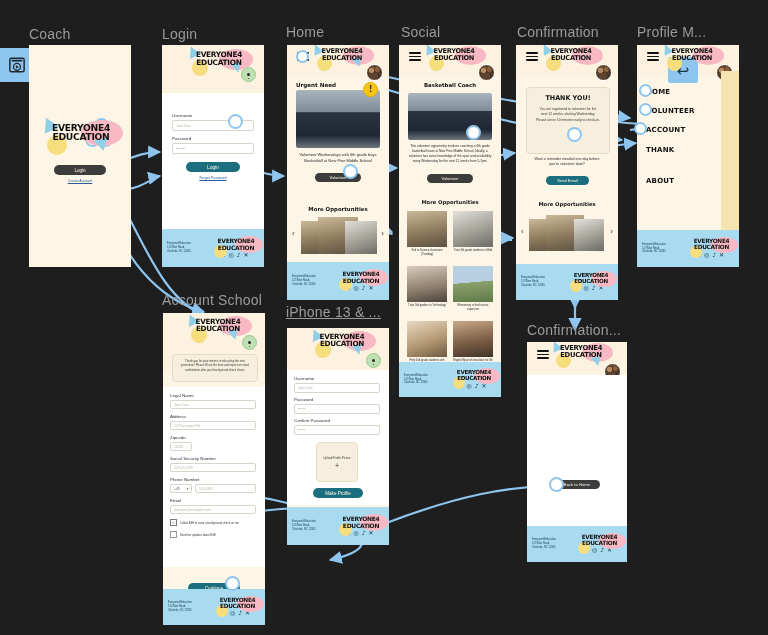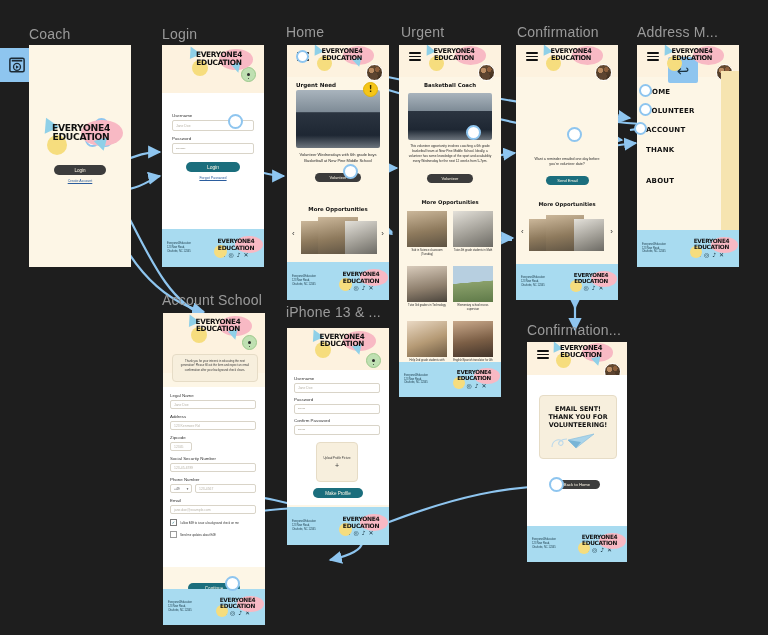--- a/index.html
+++ b/index.html
@@ -151,25 +151,25 @@
       <rect x="2.5" y="3" width="19" height="18" rx="2" fill="none" stroke="#1c2b36" stroke-width="2"></rect>
       <rect x="5" y="5" width="14" height="2.4" fill="#1c2b36"></rect>
       <circle cx="12" cy="14.5" r="4.6" fill="none" stroke="#1c2b36" stroke-width="1.8"></circle>
       <path d="M10.6,12.3 L14.6,14.6 L10.6,16.9 z" fill="#1c2b36"></path>
     </svg>
   </div>
 
   <div class="frame-title" style="left:29px;top:26px;">Coach</div>
   <div class="frame-title" style="left:162px;top:26px;">Login</div>
   <div class="frame-title" style="left:286px;top:24px;">Home</div>
-  <div class="frame-title" style="left:401px;top:24px;">Urgent</div>
+  <div class="frame-title" style="left:401px;top:24px;">Social</div>
   <div class="frame-title" style="left:517px;top:24px;">Confirmation</div>
-  <div class="frame-title" style="left:637px;top:24px;">Address M...</div>
+  <div class="frame-title" style="left:637px;top:24px;">Profile M...</div>
   <div class="frame-title" style="left:162px;top:292px;">Account School</div>
-  <div class="frame-title" style="left:286px;top:304px;">iPhone 13 &amp; ...</div>
+  <div class="frame-title" style="left:286px;top:304px;text-decoration:underline;">iPhone 13 &amp; ...</div>
   <div class="frame-title" style="left:527px;top:322px;">Confirmation...</div>
 
   <div class="phone" style="left:29px;top:45px;width:102px;height:222px;">
     <div class="logo" style="position:absolute;left:16px;top:78px;font-size:9.2px;width:72px;">
       <span class="blobP" style="right:-6px;top:-3px;width:42px;height:26px;"></span>
       <span class="blobY" style="left:2px;top:12px;width:20px;height:20px;"></span>
       <span class="triA" style="left:-4px;top:-6px;width:0;height:0;background:none;border-left:8px solid transparent;border-right:8px solid transparent;border-bottom:14px solid #8fd0e8;transform:rotate(-25deg);"></span>
       <span class="triB" style="right:8px;bottom:-9px;width:0;height:0;background:none;border-left:7px solid transparent;border-right:7px solid transparent;border-bottom:12px solid #8fd0e8;transform:rotate(165deg);"></span>
       <span class="l1">EVERYONE4</span>
       <span class="l2">EDUCATION</span>
@@ -361,20 +361,24 @@
       </div>
     <div class="logo" style="position:absolute;left:28px;top:3px;font-size:6.6px;width:54px;">
       <span class="blobP" style="right:-5px;top:-2px;width:31px;height:19px;"></span>
       <span class="blobY" style="left:2px;top:8px;width:15px;height:15px;"></span>
       <span class="triA" style="left:-3px;top:-4px;width:0;height:0;background:none;border-left:5px solid transparent;border-right:5px solid transparent;border-bottom:10px solid #8fd0e8;transform:rotate(-25deg);"></span>
       <span class="l1">EVERYONE4</span>
       <span class="l2">EDUCATION</span>
     </div>
     <div class="avatar" style="right:6px;top:19px;width:15px;height:15px;"></div>
 
+    <div class="card-cream" style="position:absolute;left:10px;top:42px;width:82px;height:65px;">
+      <div class="sect-title" style="text-align:center;margin-top:6px;font-size:6.4px;">THANK YOU!</div>
+      <div style="margin:5px 9px 0;font-size:3.4px;line-height:1.6;text-align:center;color:#3a3a3a;">You are registered to volunteer for the next 12 weeks, starting Wednesday. Please arrive 10 minutes early to check-in.</div>
+    </div>
     <div style="position:absolute;left:14px;top:112px;width:74px;font-size:3.6px;line-height:1.5;text-align:center;color:#2a2a2a;">Want a reminder emailed one day before you're volunteer date?</div>
     <div class="btn-teal" style="position:absolute;left:30px;top:131px;width:43px;height:9px;font-size:4px;">Send Email</div>
 
     <div class="sect-title" style="position:absolute;left:0;right:0;top:156px;text-align:center;font-size:5.2px;">More Opportunities</div>
     <div class="photo class" style="position:absolute;left:13px;top:174px;width:34px;height:32px;"></div>
     <div class="photo class" style="position:absolute;left:30px;top:170px;width:38px;height:36px;"></div>
     <div class="photo book" style="position:absolute;left:58px;top:174px;width:30px;height:32px;"></div>
     <div style="position:absolute;left:5px;top:182px;font-size:8px;color:#333;">‹</div>
     <div style="position:absolute;right:5px;top:182px;font-size:8px;color:#333;">›</div>
 
@@ -583,30 +587,20 @@
       <span class="blobP" style="right:-5px;top:-2px;width:31px;height:19px;"></span>
       <span class="blobY" style="left:2px;top:8px;width:15px;height:15px;"></span>
       <span class="triA" style="left:-3px;top:-4px;width:0;height:0;background:none;border-left:5px solid transparent;border-right:5px solid transparent;border-bottom:10px solid #8fd0e8;transform:rotate(-25deg);"></span>
       <span class="triB" style="right:6px;bottom:-7px;width:0;height:0;background:none;border-left:5px solid transparent;border-right:5px solid transparent;border-bottom:9px solid #8fd0e8;transform:rotate(165deg);"></span>
       <span class="l1">EVERYONE4</span>
       <span class="l2">EDUCATION</span>
     </div>
     <div class="avatar" style="right:6px;top:21px;width:15px;height:15px;"></div>
     <div class="body-area" style="top:33px;bottom:36px;"></div>
 
-    <div class="card-cream" style="position:absolute;left:12px;top:53px;width:76px;height:62px;">
-      <div class="sect-title" style="text-align:center;margin-top:9px;font-size:6.4px;">EMAIL SENT!</div>
-      <div class="sect-title" style="text-align:center;font-size:6.4px;">THANK YOU FOR</div>
-      <div class="sect-title" style="text-align:center;font-size:6.4px;">VOLUNTEERING!</div>
-      <svg width="60" height="20" viewBox="0 0 60 20" style="display:block;margin:2px auto 0;">
-        <path d="M4,16 C4,10 10,7 14,10 C17,12.5 13,16 11,13.5 C9.5,11.5 13,8 19,8" fill="none" stroke="#bcd9ea" stroke-width="1.1"></path>
-        <path d="M20,9 L46,3 L28,17 z" fill="#a9d4ea" stroke="#8bbfdc" stroke-width=".7"></path>
-        <path d="M20,9 L33,11 L28,17 z" fill="#79b5d6"></path>
-      </svg>
-    </div>
     <div class="btn-dark" style="position:absolute;left:27px;top:138px;width:46px;height:9px;font-size:4.2px;">Back to Home</div>
 
     <div class="footer" style="height:36px;">
       <div class="addr">
         <div>Everyone4Education</div>
         <div>123 New Road,</div>
         <div>Charlotte, NC 12345</div>
       </div>
       <div class="fr">
         <div class="logo" style="font-size:5.8px;width:45px;">

